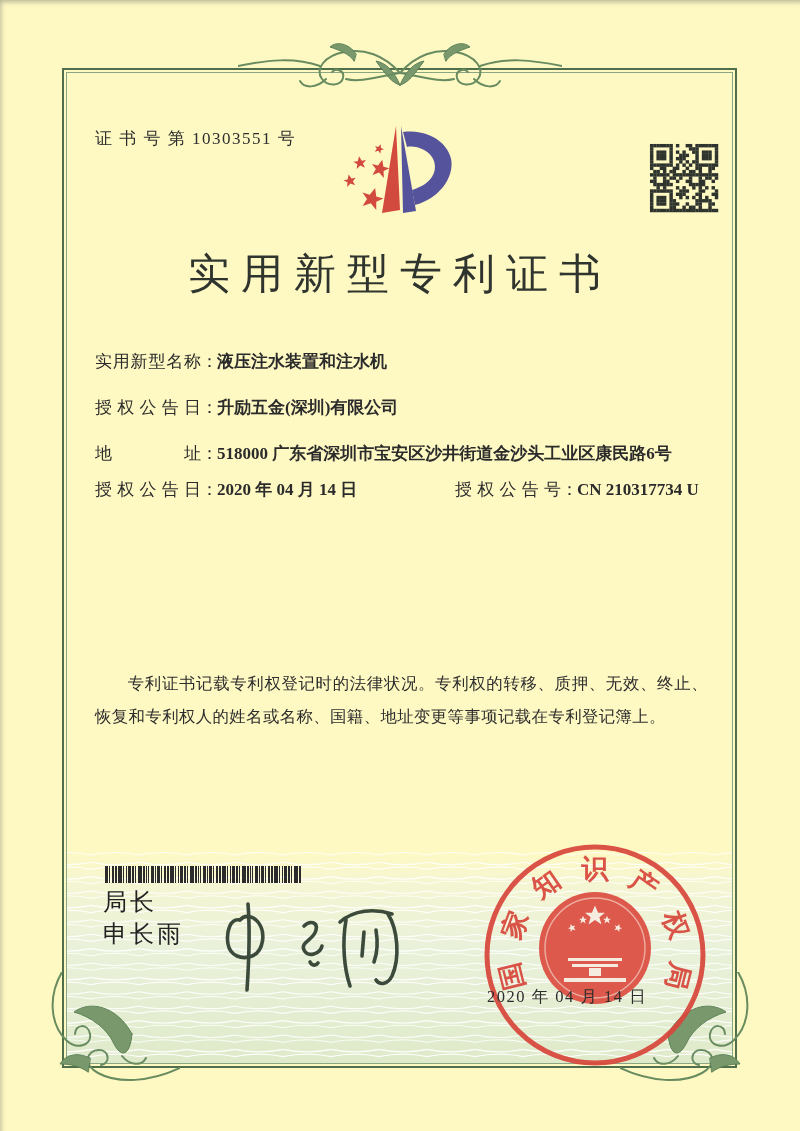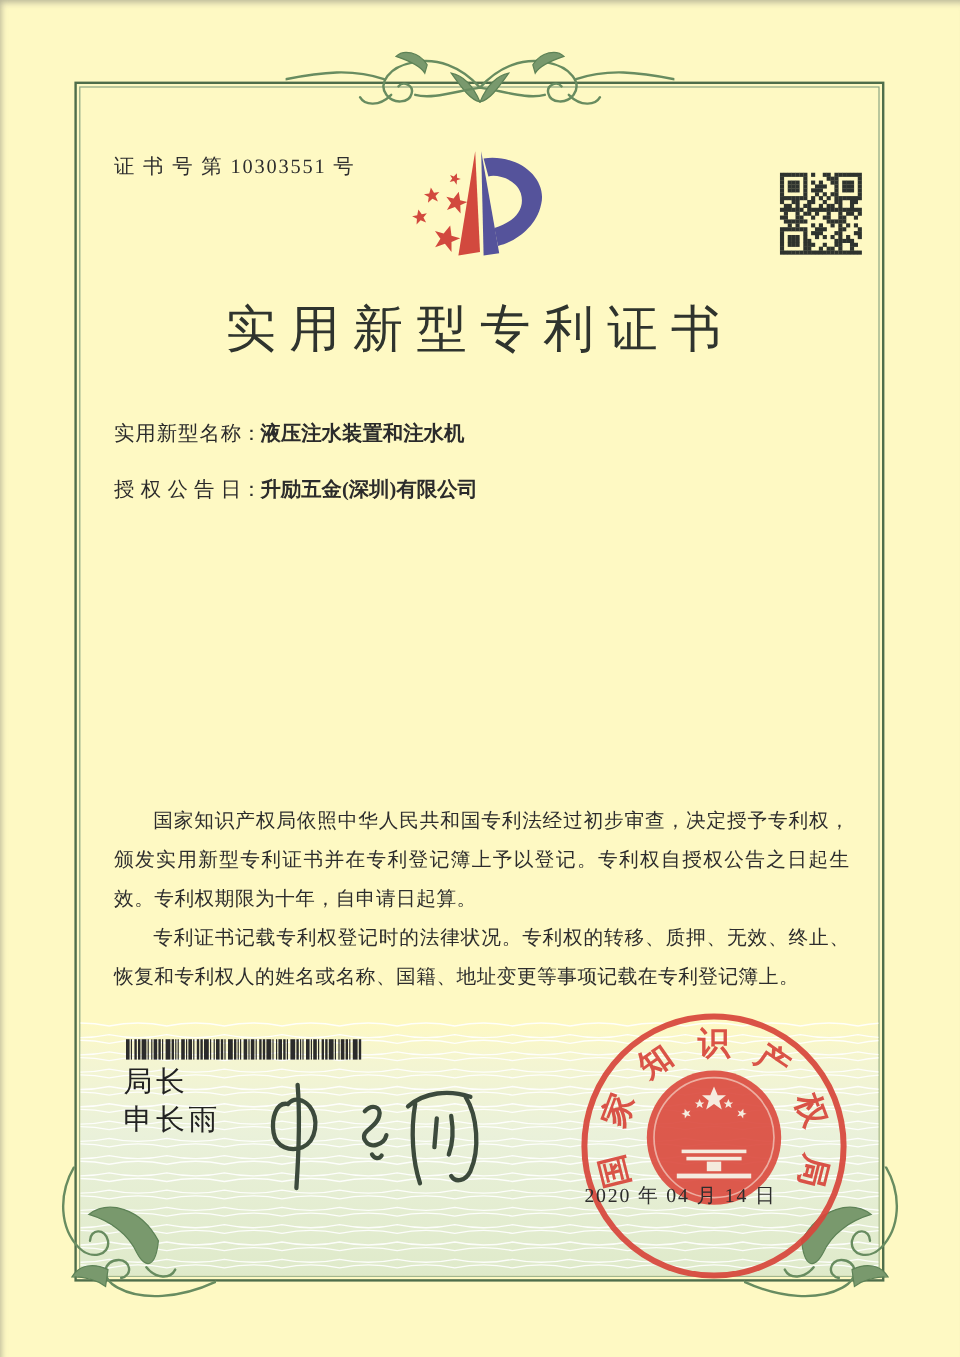--- a/index.html
+++ b/index.html
@@ -410,24 +410,29 @@
 
   <div class="title">实用新型专利证书</div>
 
   <div class="fields">
     <div class="frow">
       <span class="lab">实用新型名称</span><span class="col">：</span><span class="val">液压注水装置和注水机</span>
     </div>
     <div class="frow">
       <span class="lab">授权公告日</span><span class="col">：</span><span class="val">升励五金(深圳)有限公司</span>
     </div>
+    <div class="frow tight">
+      <span class="lab">地址</span><span class="col">：</span><span class="val wide">518000 广东省深圳市宝安区沙井街道金沙头工业区康民路6号</span>
+    </div>
+    <div class="frow">
+      <span class="lab">授权公告日</span><span class="col">：</span><span class="val mid">2020 年 04 月 14 日</span><span class="lab">授权公告号</span><span class="col">：</span><span class="val">CN 210317734 U</span>
+    </div>
   </div>
 
   <div class="paras">
-    <p>国家知识产权局依照中华人民共和国专利法经过初步审查，决定授予专利权，颁发实用新型专利证书并在专利登记簿上予以登记。专利权自授权公告之日起生效。专利权期限为十年，自申请日起算。</p>
     <p>专利证书记载专利权登记时的法律状况。专利权的转移、质押、无效、终止、恢复和专利权人的姓名或名称、国籍、地址变更等事项记载在专利登记簿上。</p>
   </div>
 
   <div class="barcode">
       <i style="width:3px;margin-right:1px"></i>
       <i style="width:1px;margin-right:2px"></i>
       <i style="width:2px;margin-right:1px"></i>
       <i style="width:2px;margin-right:1px"></i>
       <i style="width:4px;margin-right:1px"></i>
       <i style="width:1px;margin-right:2px"></i>

